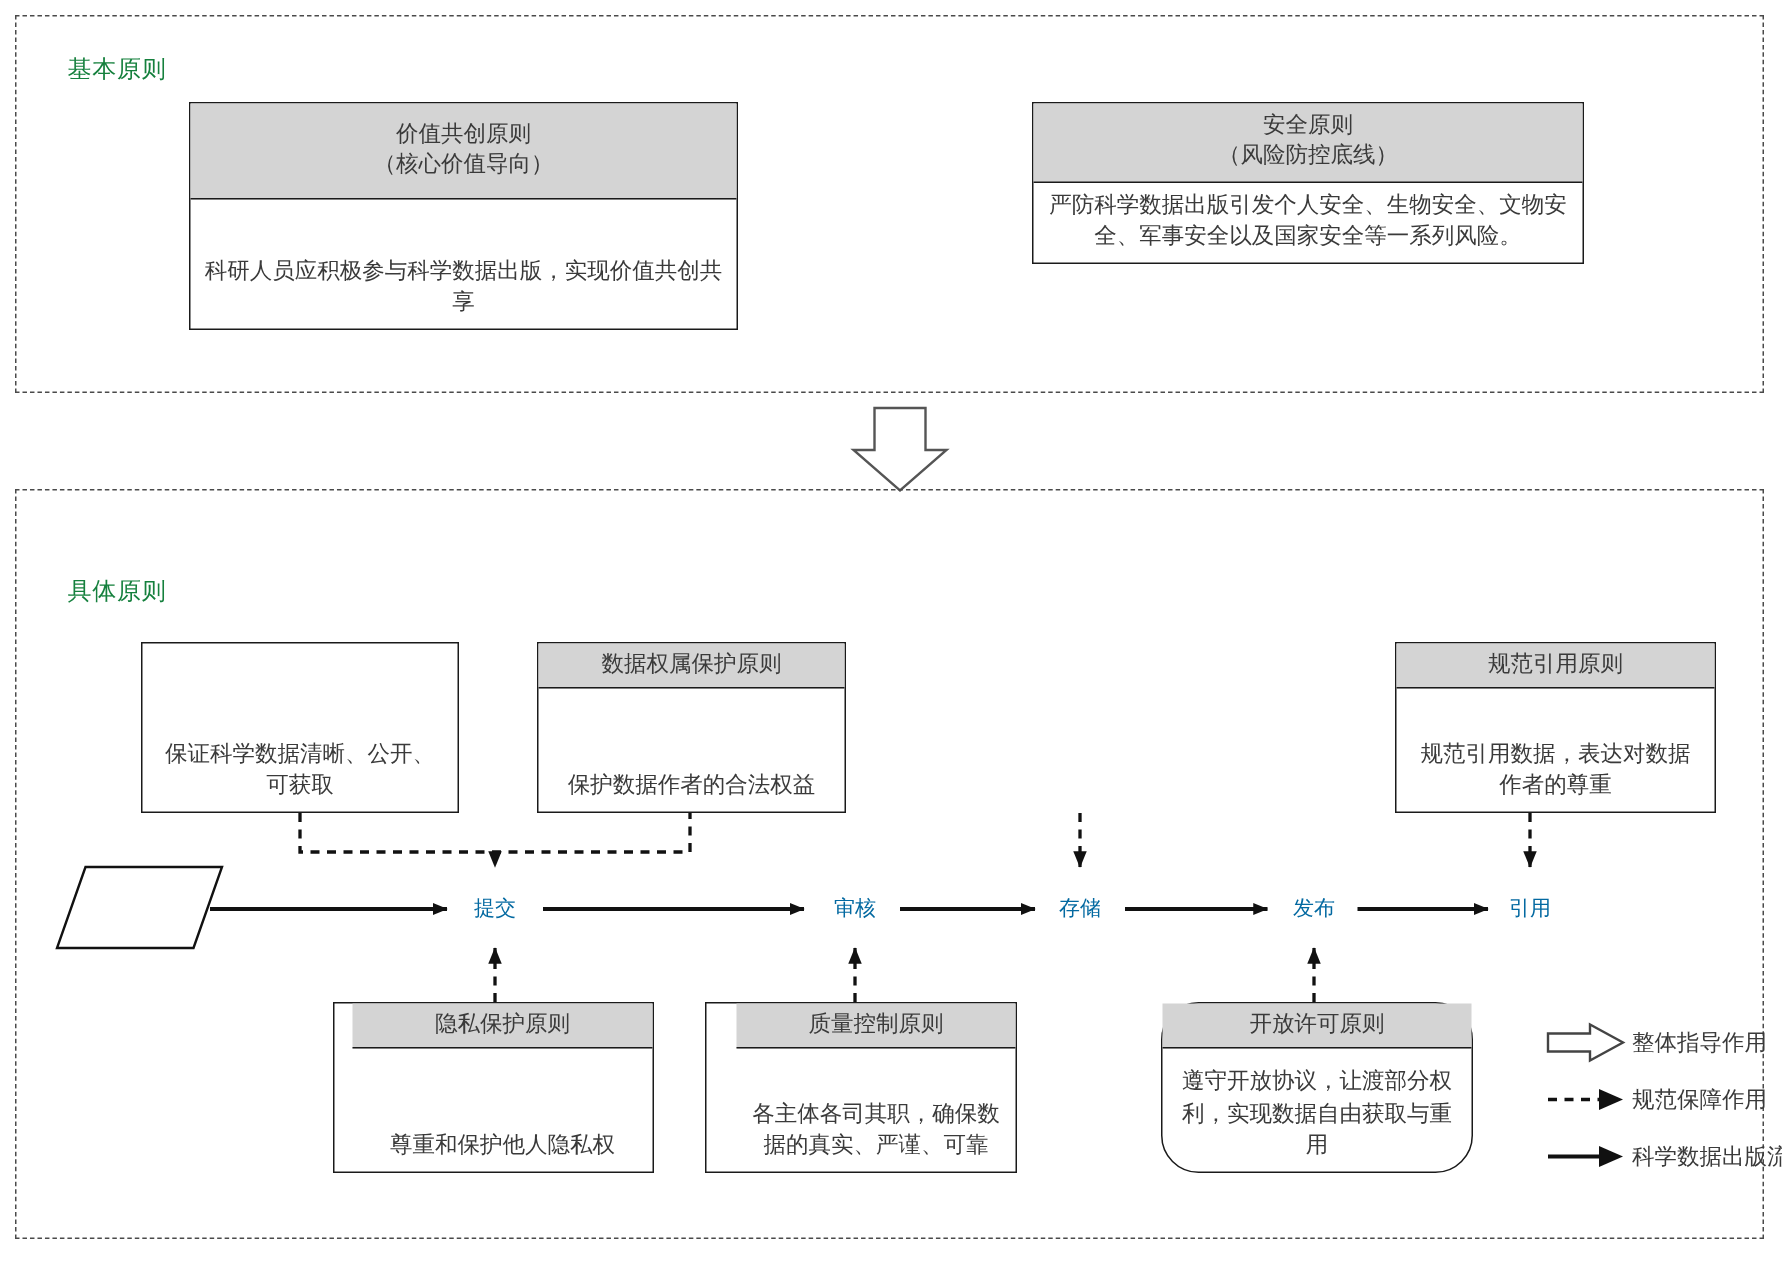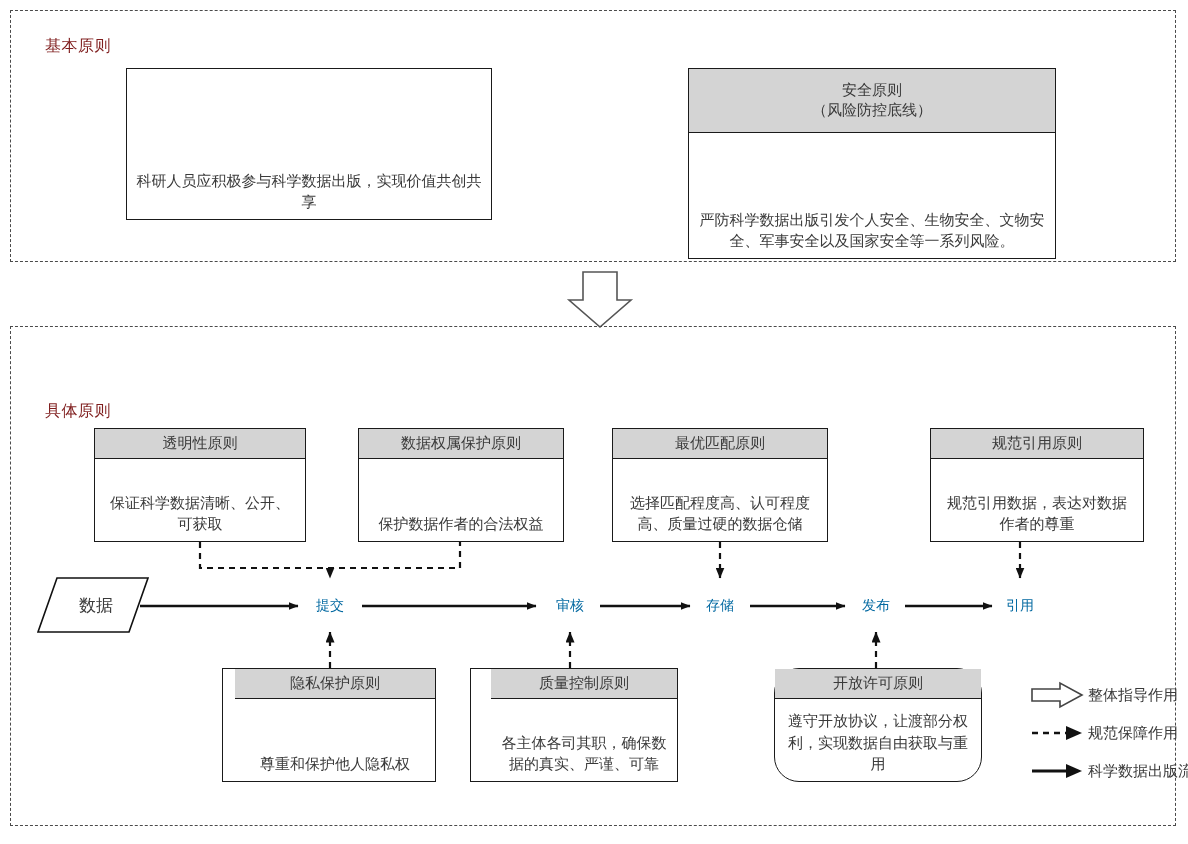--- a/index.html
+++ b/index.html
@@ -25,26 +25,26 @@
     border: 1.5px dashed #4a4a4a;
     box-sizing: border-box;
     background: transparent;
   }
   #section-basic   { left: 10px;  top: 10px;  width: 1166px; height: 252px; }
   #section-detail  { left: 10px;  top: 326px; width: 1166px; height: 500px; }
 
   .section-label {
     position: absolute;
     font-size: 16px;
-    color: #7f1d1d;
+    color: #15803d;
     white-space: nowrap;
     letter-spacing: 0.5px;
   }
   #label-basic  { left: 45px;  top: 36px; }
-  #label-detail { left: 45px;  top: 401px; }
+  #label-detail { left: 45px;  top: 384px; }
 
   
   .card {
     position: absolute;
     border: 1.6px solid #1a1a1a;
     box-sizing: border-box;
     background: #ffffff;
     display: flex;
     flex-direction: column;
   }
@@ -68,21 +68,21 @@
     font-size: 15px;
     color: #3a3a3a;
     line-height: 1.45;
     padding: 5px 9px;
     box-sizing: border-box;
   }
   .card-body span { display: block; width: 100%; }
 
   
   #card-value  { left: 126px; top: 68px;  width: 366px; height: 152px; }
-  #card-safety { left: 688px; top: 68px;  width: 368px; height: 191px; }
+  #card-safety { left: 688px; top: 68px;  width: 368px; height: 108px; }
   #card-value  .card-head,
   #card-safety .card-head { height: 64px; display:flex; align-items:center; justify-content:center; }
 
   
   #card-transparency { left: 94px;  top: 428px; width: 212px; height: 114px; }
   #card-ownership    { left: 358px; top: 428px; width: 206px; height: 114px; }
   #card-matching     { left: 612px; top: 428px; width: 216px; height: 114px; }
   #card-citation     { left: 930px; top: 428px; width: 214px; height: 114px; }
 
   
@@ -201,56 +201,51 @@
 
     <g>
       <path d="M57,578 L148,578 L129,632 L38,632 Z" fill="#ffffff" stroke="#111111" stroke-width="1.6"></path>
     </g>
   </svg>
 
   <div class="section" id="section-basic"></div>
   <div class="section-label" id="label-basic">基本原则</div>
 
   <div class="card" id="card-value">
+    <div class="card-head">价值共创原则
+（核心价值导向）</div>
     <div class="card-body">
       <span>科研人员应积极参与科学数据出版，实现价值共创共享</span>
     </div>
   </div>
 
   <div class="card" id="card-safety">
     <div class="card-head">安全原则
 （风险防控底线）</div>
     <div class="card-body">
       <span>严防科学数据出版引发个人安全、生物安全、文物安全、军事安全以及国家安全等一系列风险。</span>
     </div>
   </div>
 
   <div class="section" id="section-detail"></div>
   <div class="section-label" id="label-detail">具体原则</div>
 
   <div class="card" id="card-transparency">
-    <div class="card-head one-line">透明性原则</div>
     <div class="card-body">
       <span>保证科学数据清晰、公开、可获取</span>
     </div>
   </div>
 
   <div class="card" id="card-ownership">
     <div class="card-head one-line">数据权属保护原则</div>
     <div class="card-body">
       <span>保护数据作者的合法权益</span>
     </div>
   </div>
 
-  <div class="card" id="card-matching">
-    <div class="card-head one-line">最优匹配原则</div>
-    <div class="card-body">
-      <span>选择匹配程度高、认可程度高、质量过硬的数据仓储</span>
-    </div>
-  </div>
 
   <div class="card" id="card-citation">
     <div class="card-head one-line">规范引用原则</div>
     <div class="card-body">
       <span>规范引用数据，表达对数据作者的尊重</span>
     </div>
   </div>
 
   <div class="card" id="card-privacy">
     <div class="card-head one-line">隐私保护原则</div>
@@ -266,23 +261,20 @@
     </div>
   </div>
 
   <div class="card" id="card-open">
     <div class="card-head one-line">开放许可原则</div>
     <div class="card-body">
       <span>遵守开放协议，让渡部分权利，实现数据自由获取与重用</span>
     </div>
   </div>
 
-  <div id="data-shape">
-    <div class="para-label">数据</div>
-  </div>
 
   <div class="flow-node" style="left:330px; top:606px;">提交</div>
   <div class="flow-node" style="left:570px; top:606px;">审核</div>
   <div class="flow-node" style="left:720px; top:606px;">存储</div>
   <div class="flow-node" style="left:876px; top:606px;">发布</div>
   <div class="flow-node" style="left:1020px; top:606px;">引用</div>
 
   <div id="legend">
 
     <div class="legend-row">

